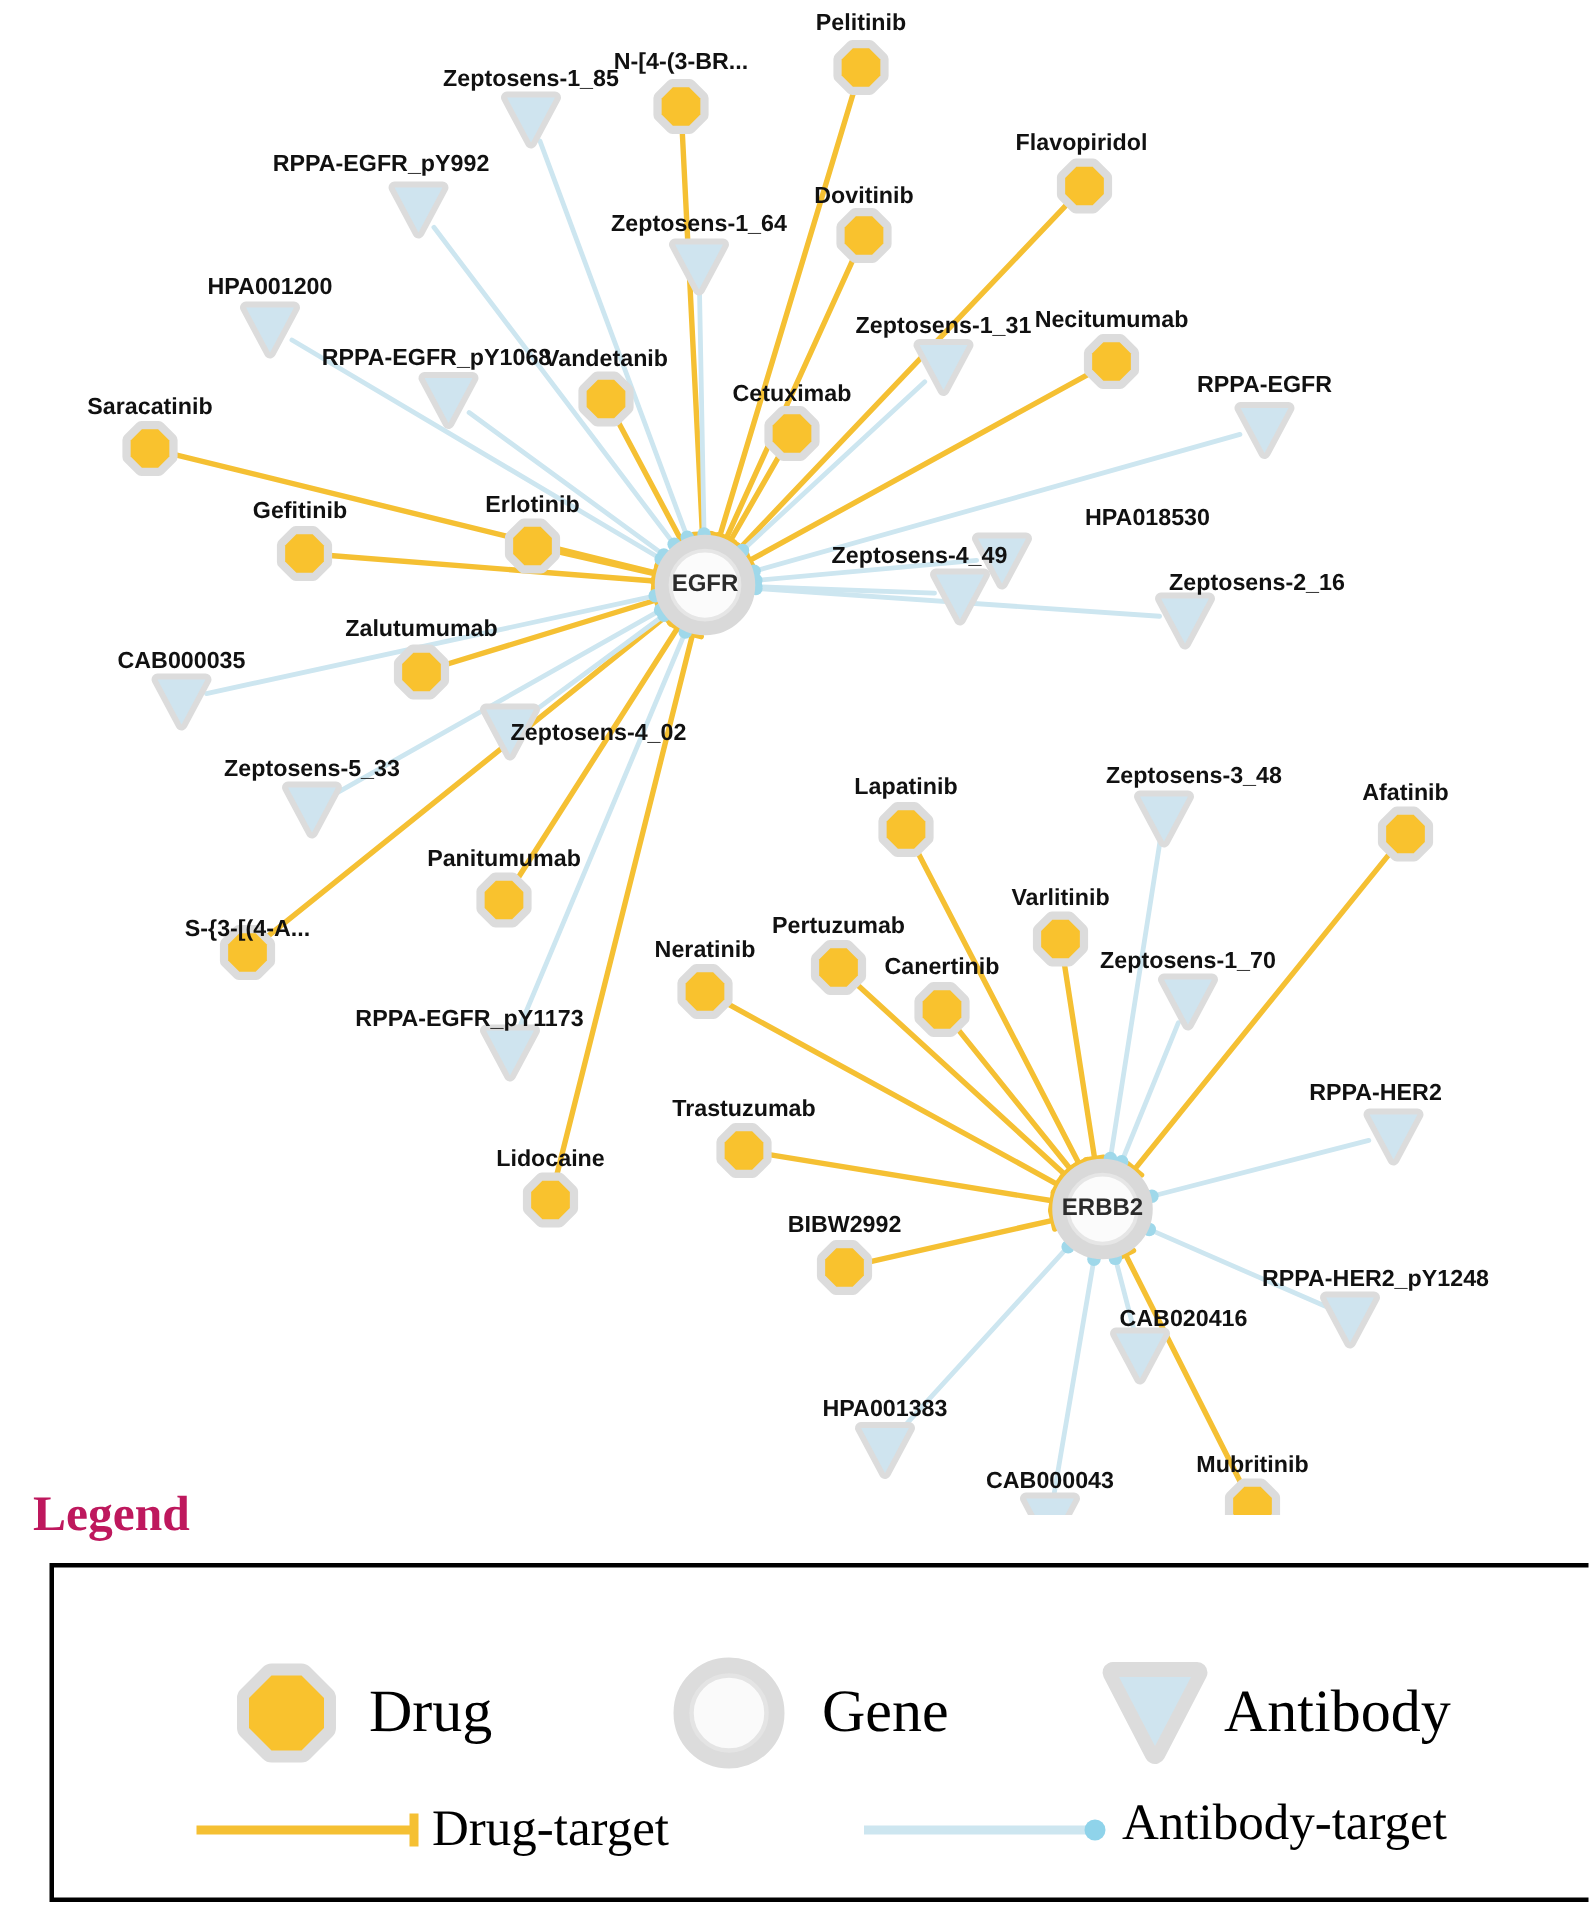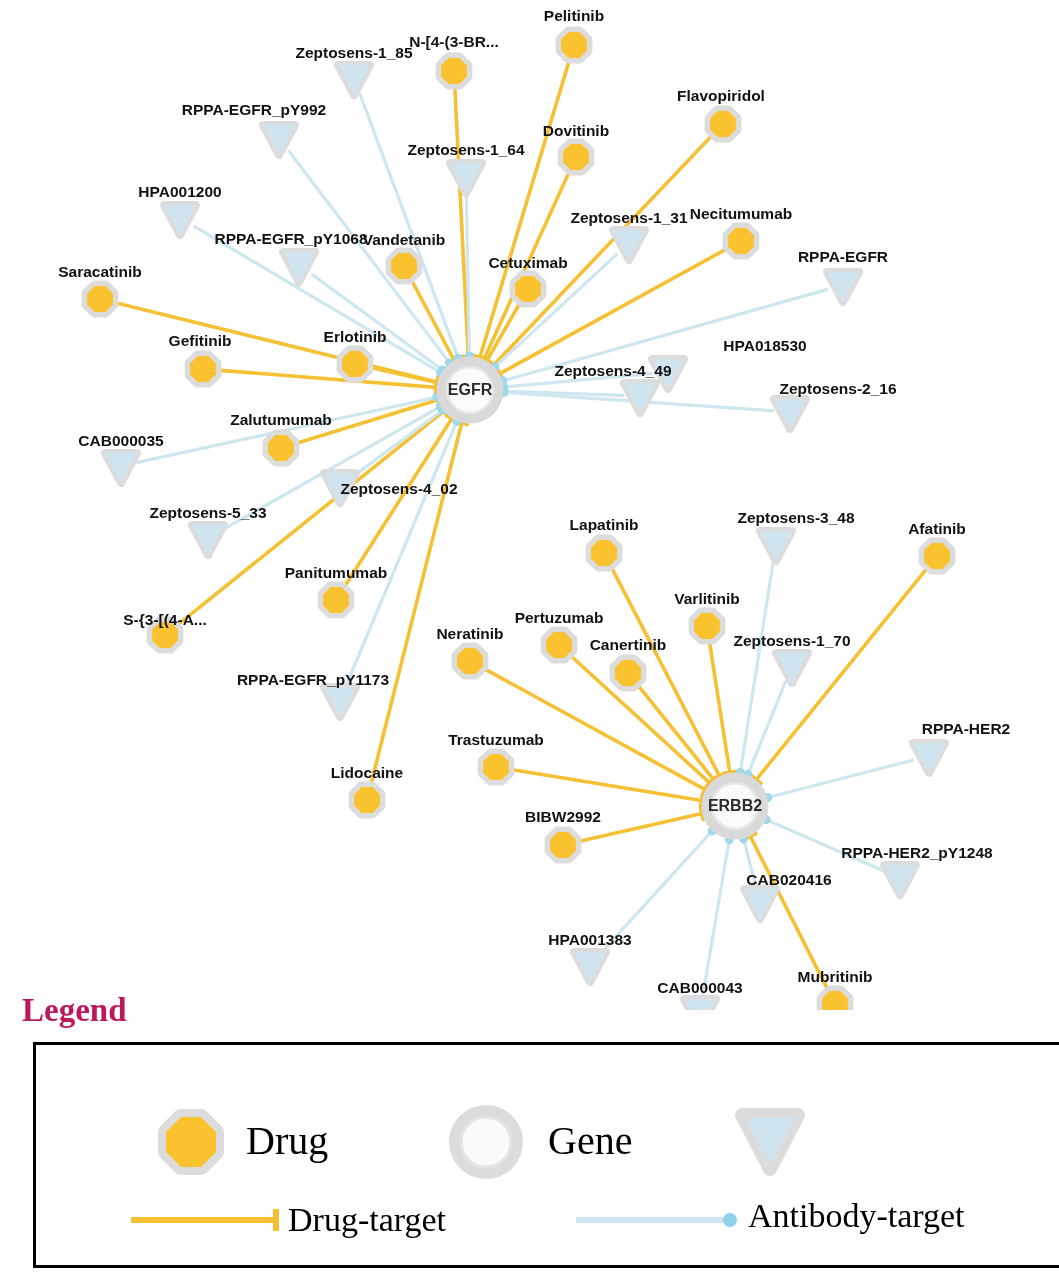--- a/index.html
+++ b/index.html
@@ -386,21 +386,21 @@
     <div class="node-label" style="left: 843px; top: 257px;">RPPA-EGFR</div>
     <div class="node-label" style="left: 725px; top: 346px; margin-left: 40px;">HPA018530</div>
     <div class="node-label" style="left: 613px; top: 371px;">Zeptosens-4_49</div>
     <div class="node-label" style="left: 838px; top: 389px;">Zeptosens-2_16</div>
     <div class="node-label" style="left: 121px; top: 441px;">CAB000035</div>
     <div class="node-label" style="left: 399px; top: 489px;">Zeptosens-4_02</div>
     <div class="node-label" style="left: 208px; top: 513px;">Zeptosens-5_33</div>
     <div class="node-label" style="left: 776px; top: 518px; margin-left: 20px;">Zeptosens-3_48</div>
     <div class="node-label" style="left: 792px; top: 641px;">Zeptosens-1_70</div>
     <div class="node-label" style="left: 313px; top: 680px;">RPPA-EGFR_pY1173</div>
-    <div class="node-label" style="left: 966px; top: 729px;">RPPA-HER2</div>
+    <div class="node-label" style="left: 917px; top: 729px;">RPPA-HER2</div>
     <div class="node-label" style="left: 917px; top: 853px;">RPPA-HER2_pY1248</div>
     <div class="node-label" style="left: 789px; top: 880px;">CAB020416</div>
     <div class="node-label" style="left: 590px; top: 940px;">HPA001383</div>
     <div class="node-label" style="left: 700px; top: 988px;">CAB000043</div>
     <div class="node-label gene-label" style="left: 470px; top: 390px;">EGFR</div>
     <div class="node-label gene-label" style="left: 735px; top: 806px;">ERBB2</div>
   </div>
 
 <div id="legend-title">Legend</div>
 
@@ -427,15 +427,16 @@
       <line x1="240" y1="164" x2="240" y2="186" stroke="#f5c033" stroke-width="6"></line>
     </g>
 
     <g>
       <line x1="540" y1="175" x2="690" y2="175" stroke="#cde6f0" stroke-width="6"></line>
       <circle cx="694" cy="175" r="7" fill="#8fd3ea"></circle>
     </g>
   </svg>
   <div class="legend-text" style="left:210px; top:72px;">Drug</div>
   <div class="legend-text" style="left:512px; top:72px;">Gene</div>
+  <div class="legend-text" style="left:780px; top:72px;">Antibody</div>
   <div class="legend-text small" style="left:252px; top:156px;text-align:right;">Drug-target</div>
   <div class="legend-text small" style="left:712px; top:152px;">Antibody-target</div>
 </div>
 
 </body></html>

